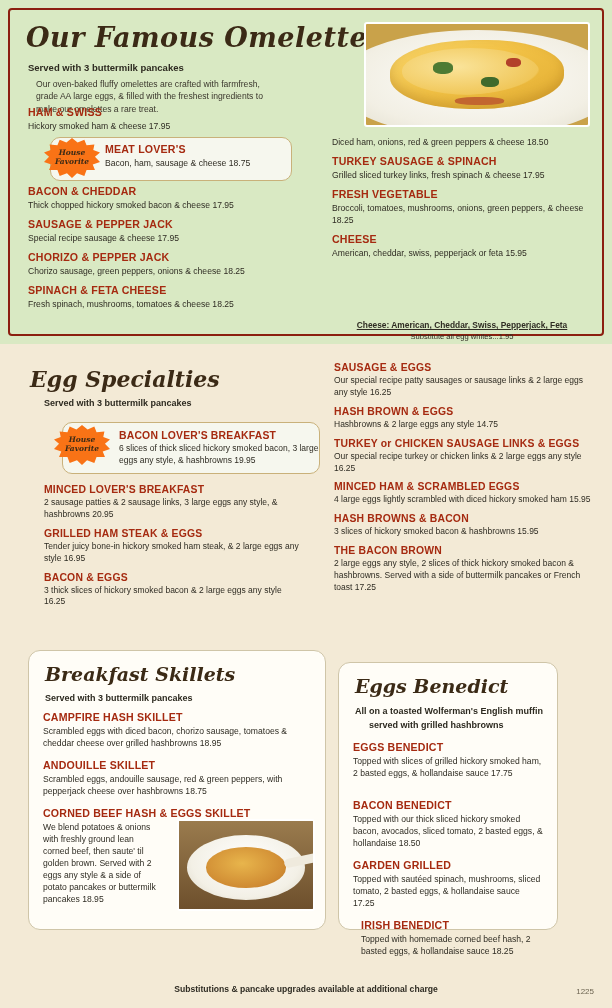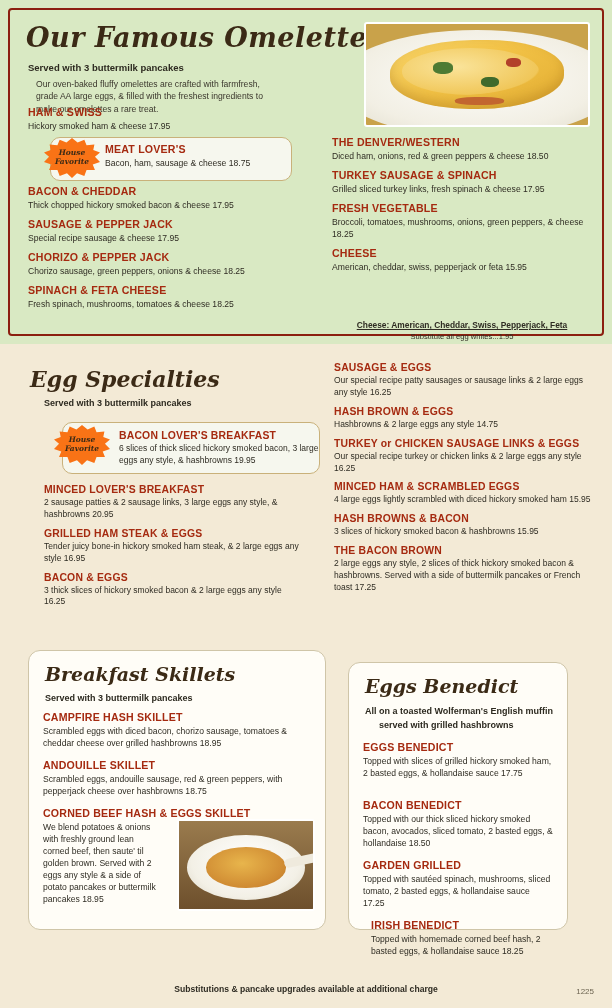--- a/index.html
+++ b/index.html
@@ -123,21 +123,21 @@
 
   
   .card {
     position:absolute;
     background:#fffdf7;
     border:1.4px solid #cfc5a8;
     border-radius:12px;
     padding:10px 14px;
   }
   .skillets { left:28px; top:650px; width:298px; height:280px; }
-  .benedict { left:348px; top:662px; width:220px; height:268px; }
+  .benedict { left:338px; top:662px; width:220px; height:268px; }
   .card-title { font-size:19px; margin:2px 0 8px 2px; }
   .card-served { font-size:9px; font-weight:bold; color:#2d2a20; margin:0 0 8px 2px; }
   .benedict-sub {
     font-size:9px; font-weight:bold; color:#2d2a20; margin:0 0 9px 2px; line-height:1.5;
   }
   .benedict-sub .ind { display:block; padding-left:14px; }
 
   .skillet-photo {
     position:absolute; right:10px; bottom:18px;
     width:138px; height:92px;
@@ -222,21 +222,20 @@
         <p>Chorizo sausage, green peppers, onions &amp; cheese   18.25</p>
       </div>
       <div class="item">
         <h3>SPINACH &amp; FETA CHEESE</h3>
         <p>Fresh spinach, mushrooms, tomatoes &amp; cheese   18.25</p>
       </div>
     </div>
 
     <div class="col-right">
       <div class="item">
-        <h3>THE DENVER/WESTERN</h3>
         <p>Diced ham, onions, red &amp; green peppers &amp; cheese   18.50</p>
       </div>
       <div class="item">
         <h3>TURKEY SAUSAGE &amp; SPINACH</h3>
         <p>Grilled sliced turkey links, fresh spinach &amp; cheese   17.95</p>
       </div>
       <div class="item">
         <h3>FRESH VEGETABLE</h3>
         <p>Broccoli, tomatoes, mushrooms, onions, green peppers, &amp; cheese   18.25</p>
       </div>

